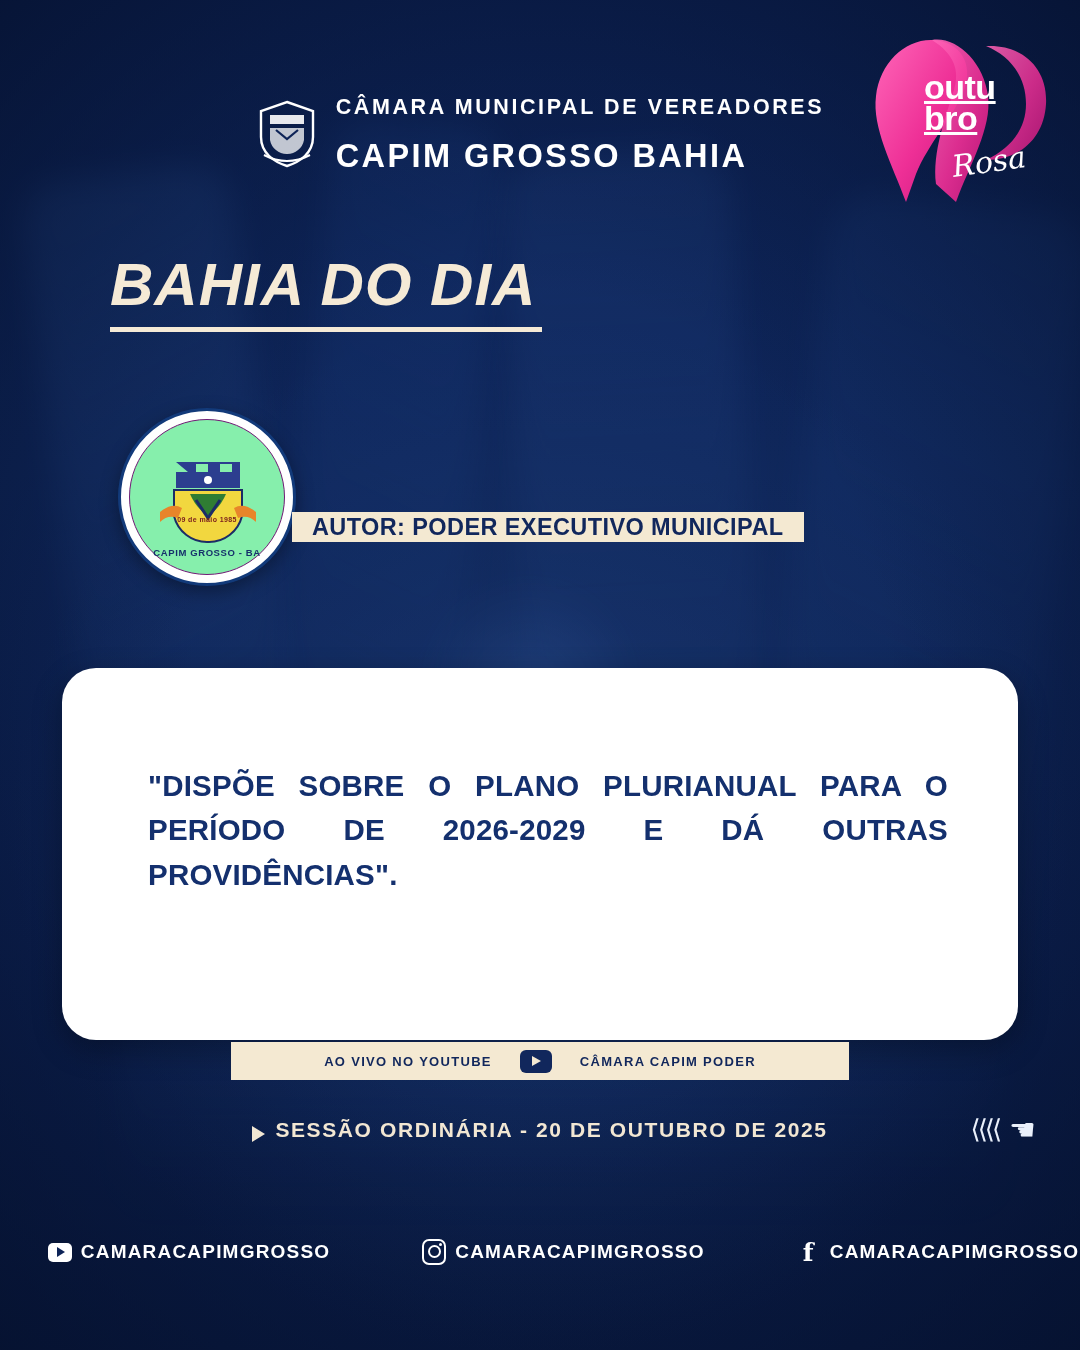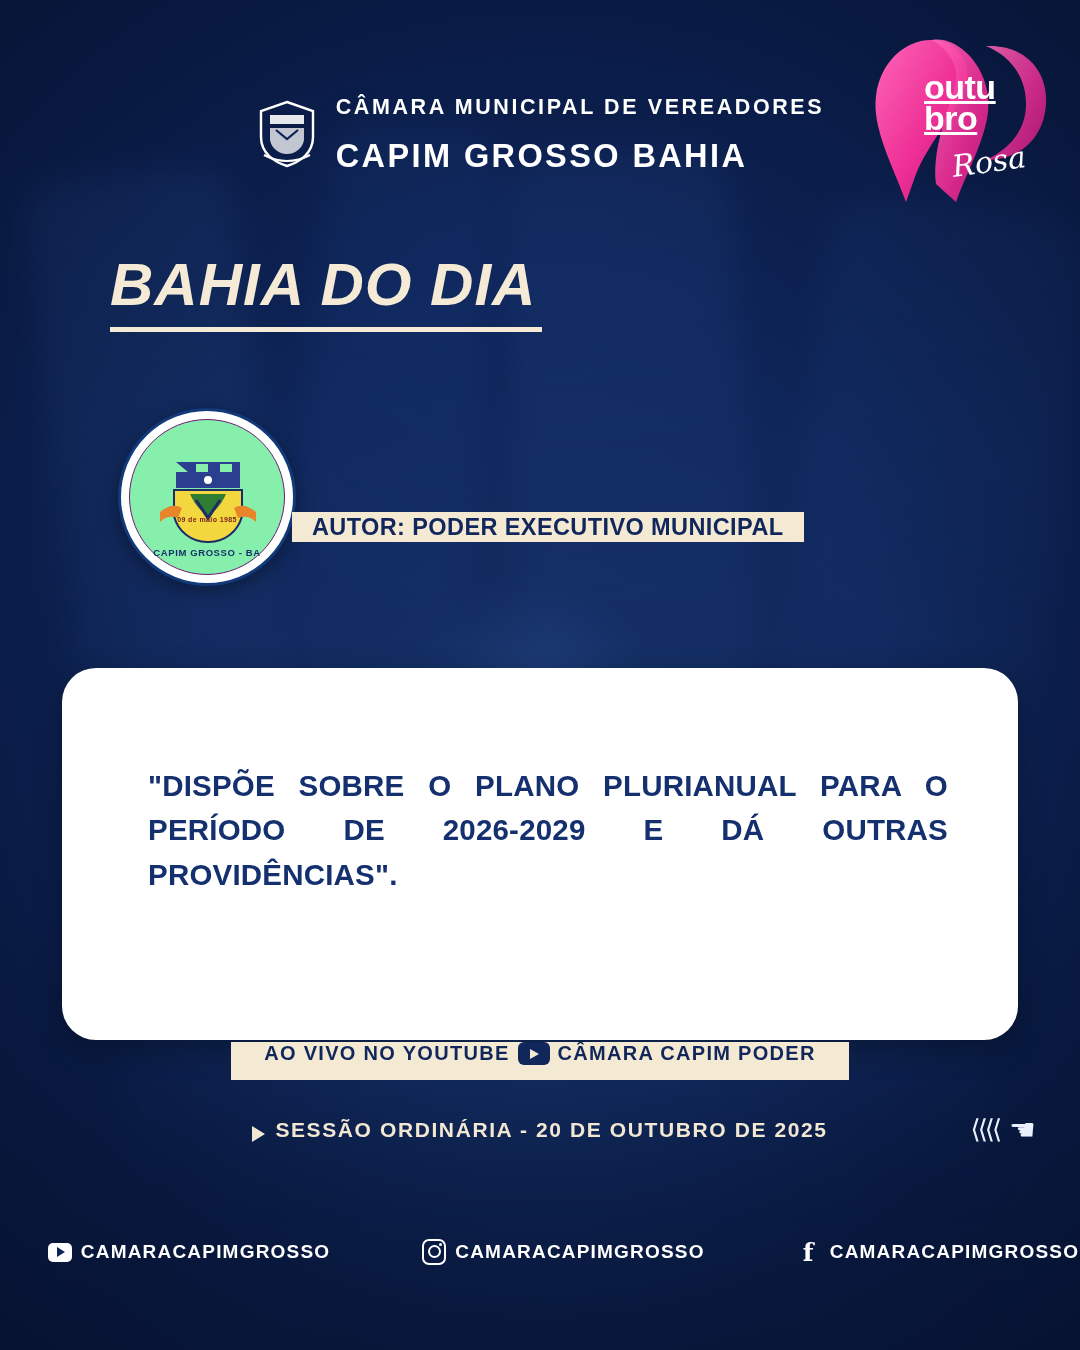--- a/index.html
+++ b/index.html
@@ -193,24 +193,25 @@
     letter-spacing: 0.2px;
   }
 
   
   .yt-strip {
     position: absolute;
     left: 231px; top: 1042px;
     width: 618px; height: 38px;
     background: #f4e9d2;
     display: flex;
-    justify-content: center;
-    gap: 8px;
+    align-items: center;
+    justify-content: center;
+    gap: 28px;
     color: #11275c;
-    font-size: 20px;
+    font-size: 13px;
     font-weight: 700;
     letter-spacing: 1.3px;
   }
   .yt-badge {
     width: 32px; height: 23px;
     background: #11275c;
     border-radius: 6px;
     display: inline-flex;
     align-items: center;
     justify-content: center;

